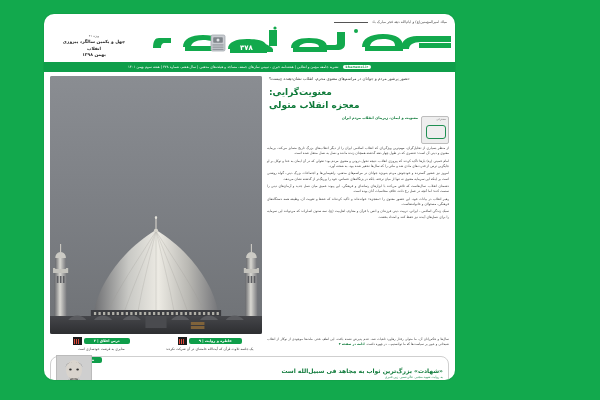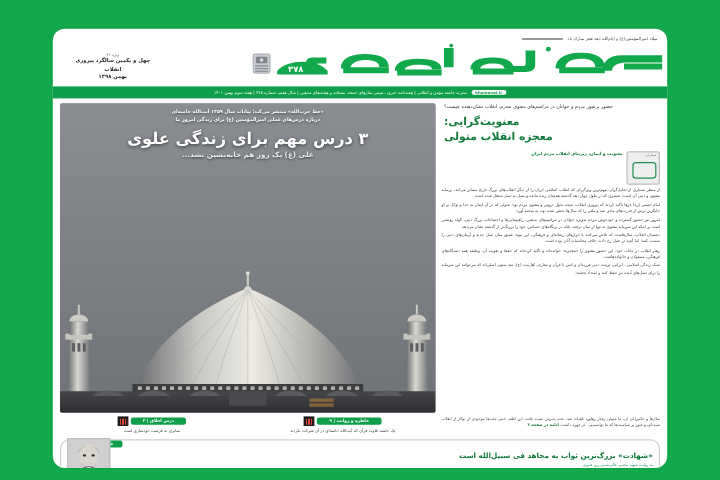--- a/index.html
+++ b/index.html
@@ -6,21 +6,21 @@
   html,body{margin:0;padding:0;}
   body{
     width:600px;height:400px;overflow:hidden;
     background:#12a94d;
     font-family:"DejaVu Sans","Liberation Sans",sans-serif;
   }
   .stage{position:relative;width:600px;height:400px;}
 
   
   .paper{
-    position:absolute;left:44px;top:24px;width:512px;height:366px;
+    position:absolute;left:44px;top:14px;width:411px;height:366px;
     background:#ffffff;border-radius:10px 10px 10px 10px;
     box-shadow:0 0 0 1px rgba(0,0,0,.04);
     overflow:hidden;
   }
 
   
   .masthead{position:relative;height:48px;}
   .top-greeting{
     position:absolute;right:8px;top:6px;
     font-size:3.6px;color:#4a4a4a;letter-spacing:.2px;white-space:nowrap;
@@ -381,26 +381,20 @@
                 <path d="M232 104 C238 98 250 98 256 104 Z"></path>
               </g>
               <rect x="126" y="100" width="28" height="12" fill="#4a4b4f"></rect>
               <g fill="#8c6a3a" opacity="0.85">
                 <rect x="186" y="106" width="18" height="3"></rect>
                 <rect x="186" y="110" width="18" height="3"></rect>
               </g>
             </svg>
           </div>
 
-          <div class="overlay-txt">
-            <div class="ov-line">«خط حزب‌الله» منتشر می‌کند؛ بیانات سال ۱۳۵۹ آیت‌الله خامنه‌ای</div>
-            <div class="ov-line">درباره درس‌های عملی امیرالمؤمنین (ع) برای زندگی امروز ما</div>
-            <div class="ov-head">۳ درس مهم برای زندگی علوی</div>
-            <div class="ov-sub">علی (ع) یک روز هم خانه‌نشین نشد...</div>
-          </div>
         </div>
       </div>
     </div>
 
     <div class="tabs-row">
 
       <div class="tab-left-notes">
         <span>سال‌ها و حکم‌رانان آن، ما متولی رفتار رهاورد تلقیات شد، عدم پذیرش نشده بافت، این لطف خنثی ملت‌ها موجودی از نوکار از انقلاب شبه‌ثانی و عبور بر سیاست‌ها که ما توانستیم... در چهره داشت.</span>
         <span class="more">ادامه در صفحه ۳</span>
       </div>

